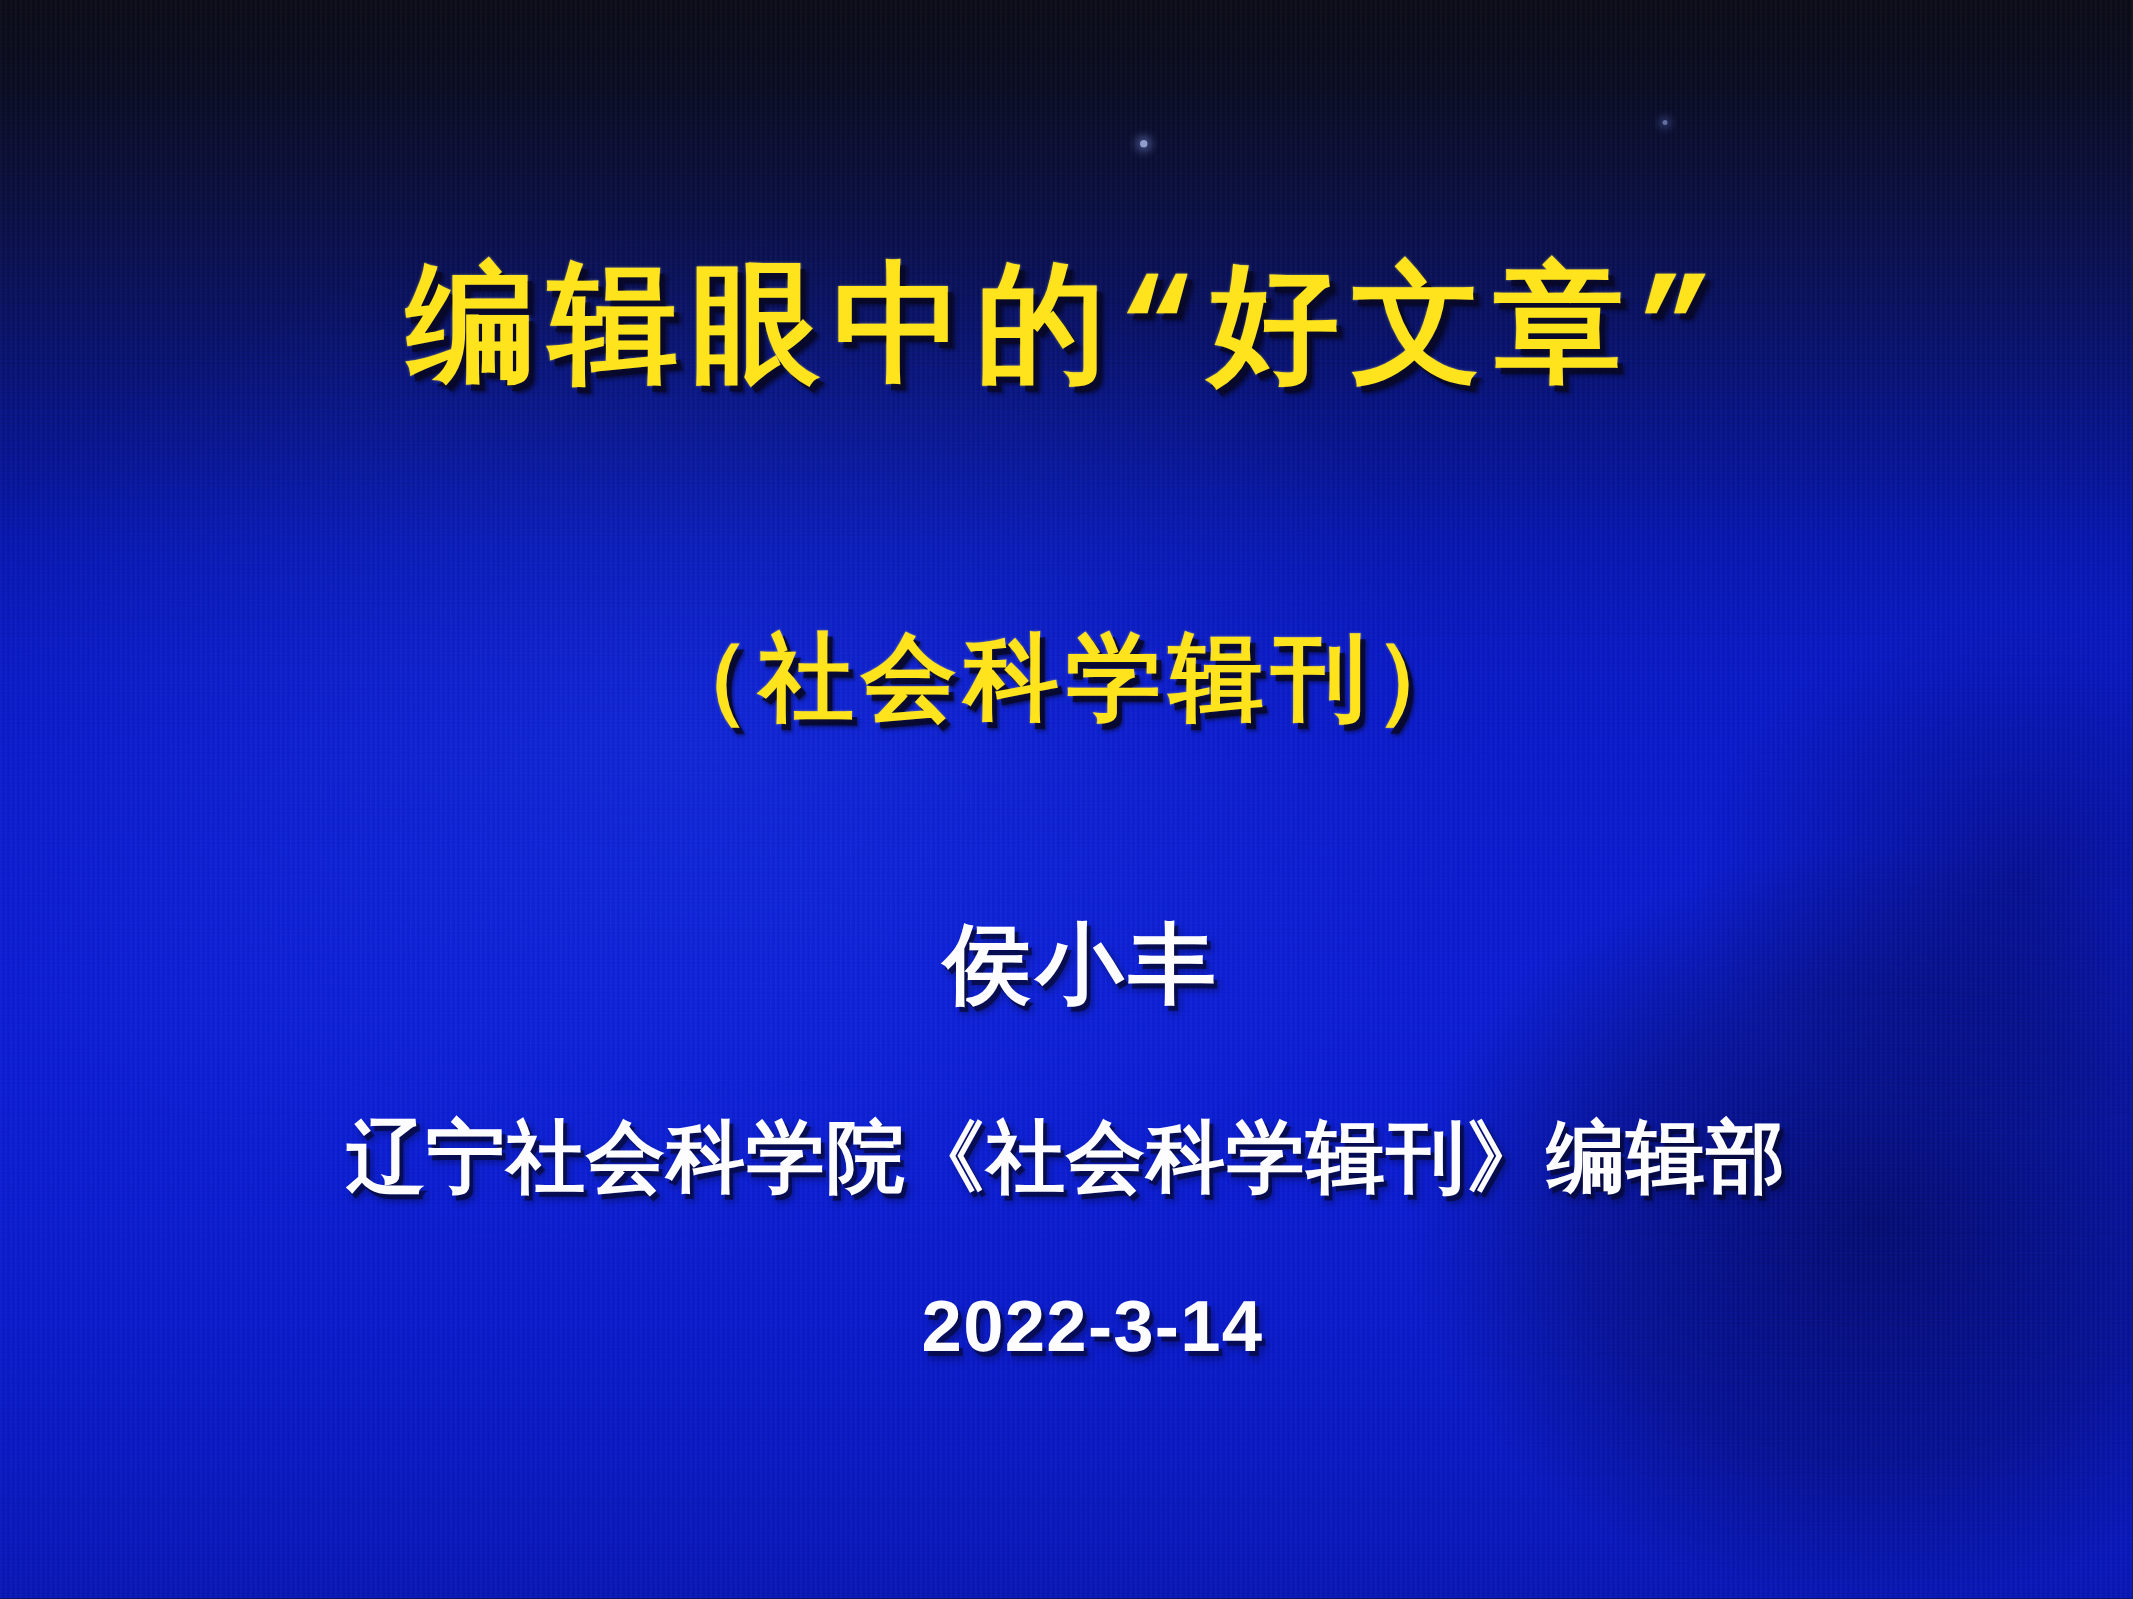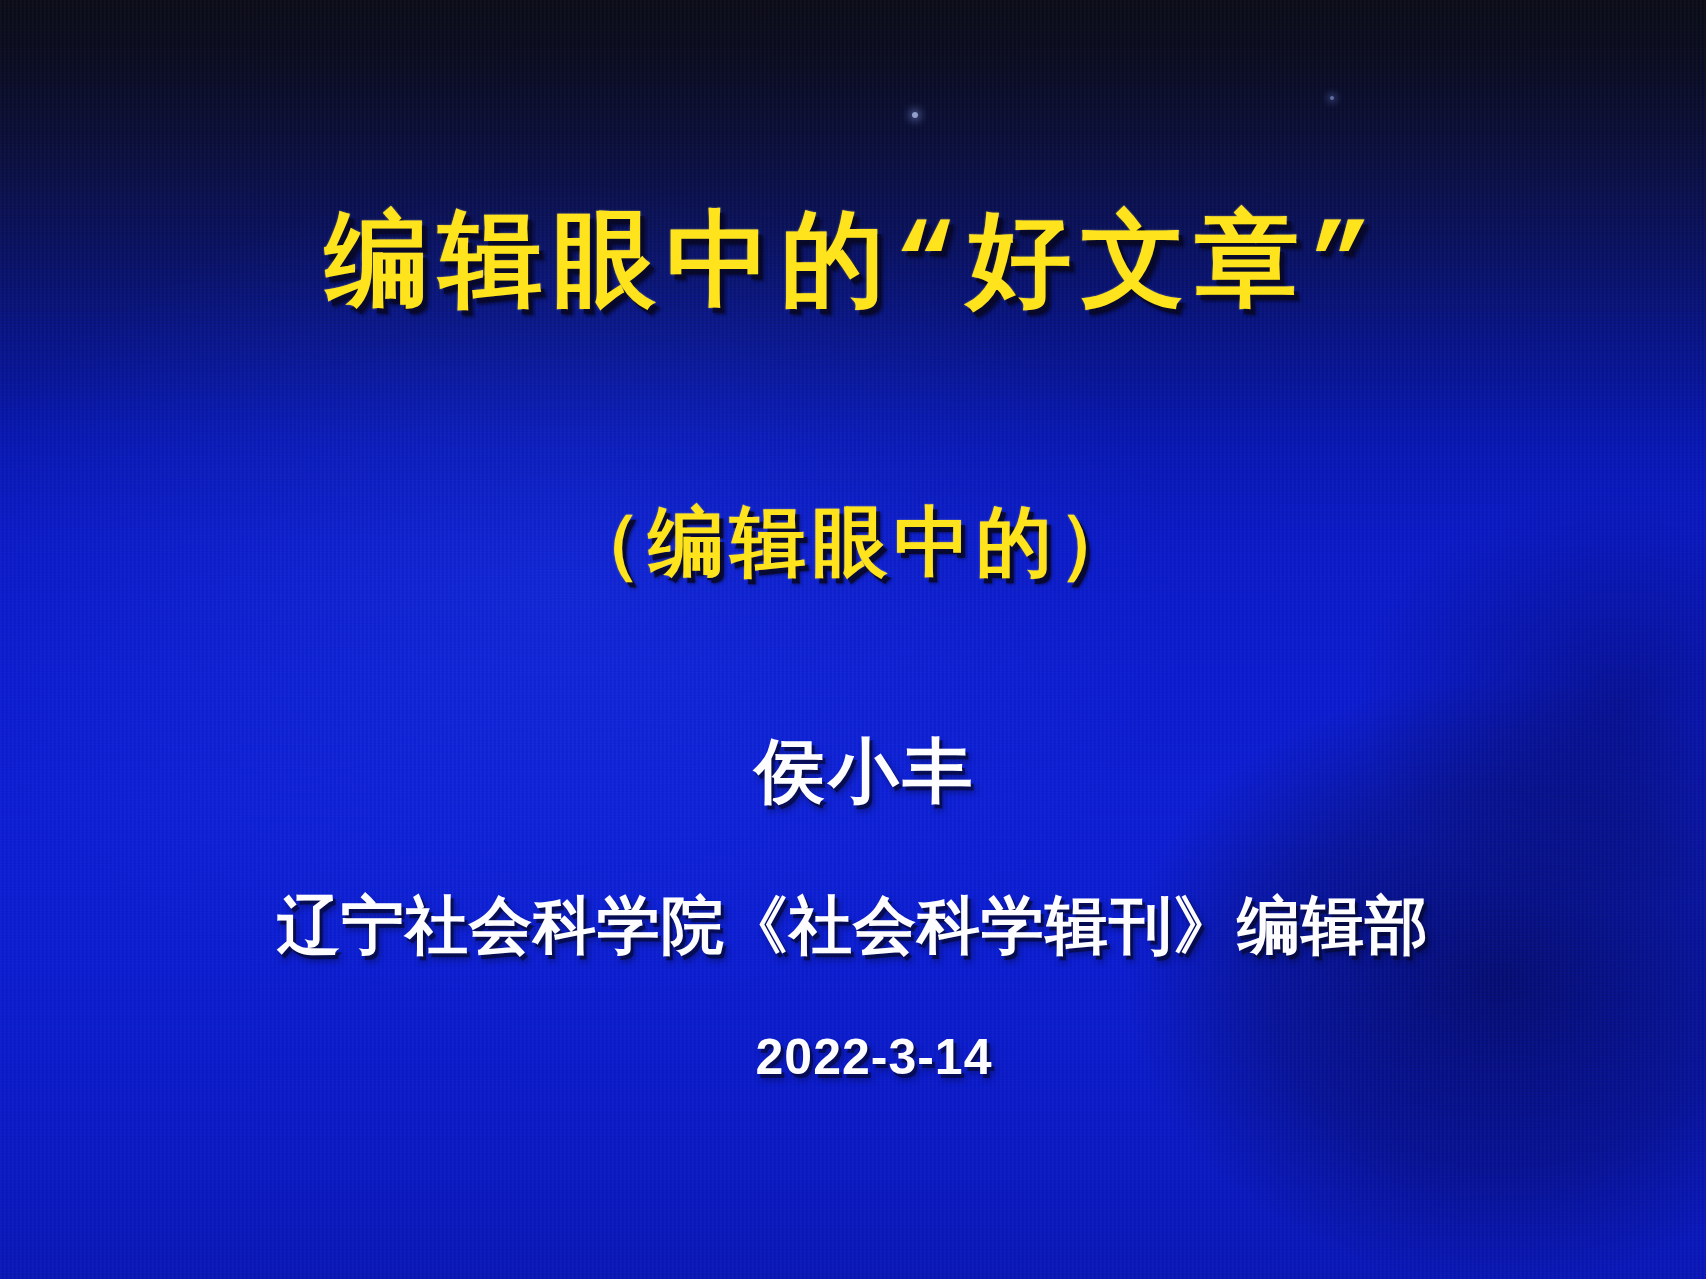--- a/index.html
+++ b/index.html
@@ -148,21 +148,21 @@
     white-space:nowrap;
   }
 
   
   .date{
     position:absolute;
     left:0;right:0;
     top:1027px;
     font-family:"Liberation Sans","DejaVu Sans",sans-serif;
     font-weight:600;
-    font-size:50px;
+    font-size:58px;
     line-height:1.2;
     letter-spacing:1px;
     color:#fdfdff;
     text-shadow:
        3px 4px 0 rgba(6,8,50,0.65),
        4px 6px 6px rgba(4,6,35,0.40);
     white-space:nowrap;
     margin-left:42px;
   }
 </style>
@@ -173,21 +173,21 @@
 
   <div id="vstripes"></div>
   <div id="scanlines"></div>
   <div id="glint"></div>
   <div id="glint2"></div>
 
   <div class="content">
 
     <div class="title">编辑眼中的“好文章”</div>
 
-    <div class="subtitle">（编辑眼中的）</div>
+    <div class="subtitle">（社会科学辑刊）</div>
 
     <div class="author">侯小丰</div>
 
     <div class="affiliation">辽宁社会科学院《社会科学辑刊》编辑部</div>
 
     <div class="date">2022-3-14</div>
 
   </div>
 </div>
 

